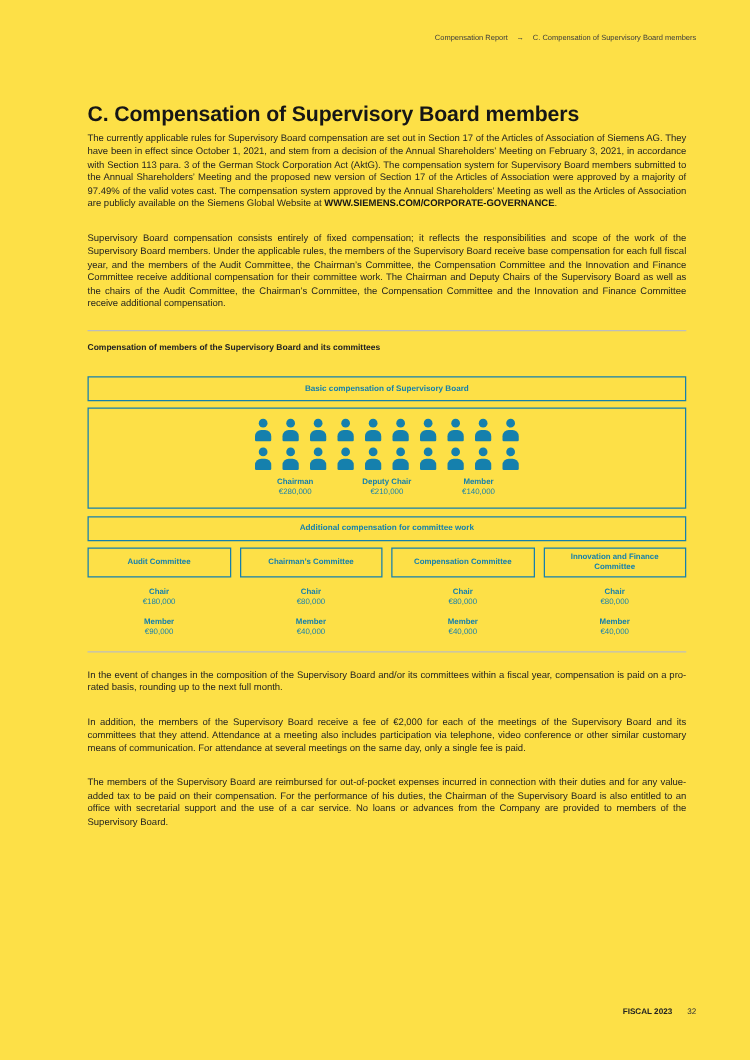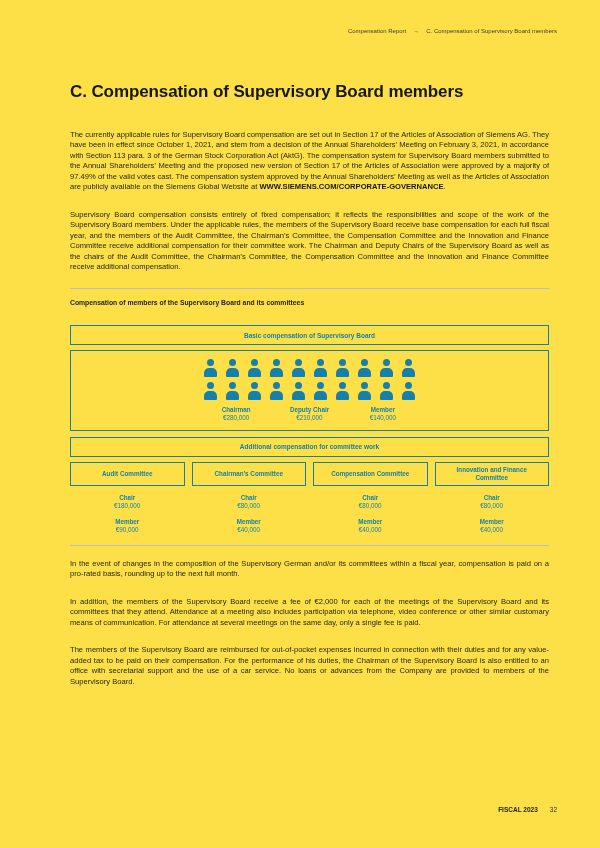--- a/index.html
+++ b/index.html
@@ -30,21 +30,21 @@
   h1.title{
     font-size:17px;line-height:20px;font-weight:700;color:#161616;
     letter-spacing:-0.1px;
   }
   p.body-text{
     margin-top:17px;
     font-size:7.6px;line-height:10.45px;
     text-align:justify;
     color:var(--text);
   }
-  p.body-text.first{margin-top:28px;}
+  p.body-text.first{margin-top:4px;}
   .weblink{font-weight:700;color:#161616;text-decoration:none;}
   .rule{
     height:1px;background:var(--rule);border:0;width:100%;
   }
   .rule.top{margin-top:16px;}
   .rule.bottom{margin-top:10px;}
   .figure-caption{
     margin-top:9px;
     font-size:6.8px;line-height:9px;font-weight:700;color:#222222;
   }
@@ -241,21 +241,21 @@
         </div>
         <div class="value-group">
           <div class="value-label">Member</div>
           <div class="value-amount">€40,000</div>
         </div>
       </div>
     </div>
 
     <hr class="rule bottom">
 
-    <p class="body-text" style="margin-top:13px;">In the event of changes in the composition of the Supervisory German and/or its committees within a fiscal year, compensation is paid on a pro-rated basis, rounding up to the next full month.</p>
+    <p class="body-text" style="margin-top:13px;">In the event of changes in the composition of the Supervisory Board and/or its committees within a fiscal year, compensation is paid on a pro-rated basis, rounding up to the next full month.</p>
     <p class="body-text">In addition, the members of the Supervisory Board receive a fee of €2,000 for each of the meetings of the Supervisory Board and its committees that they attend. Attendance at a meeting also includes participation via telephone, video conference or other similar customary means of communication. For attendance at several meetings on the same day, only a single fee is paid.</p>
     <p class="body-text">The members of the Supervisory Board are reimbursed for out-of-pocket expenses incurred in connection with their duties and for any value-added tax to be paid on their compensation. For the performance of his duties, the Chairman of the Supervisory Board is also entitled to an office with secretarial support and the use of a car service. No loans or advances from the Company are provided to members of the Supervisory Board.</p>
 
   </div>
 
   <div class="footer">
     <span class="fiscal">FISCAL 2023</span><span class="pagenum">32</span>
   </div>
 
 </div>

